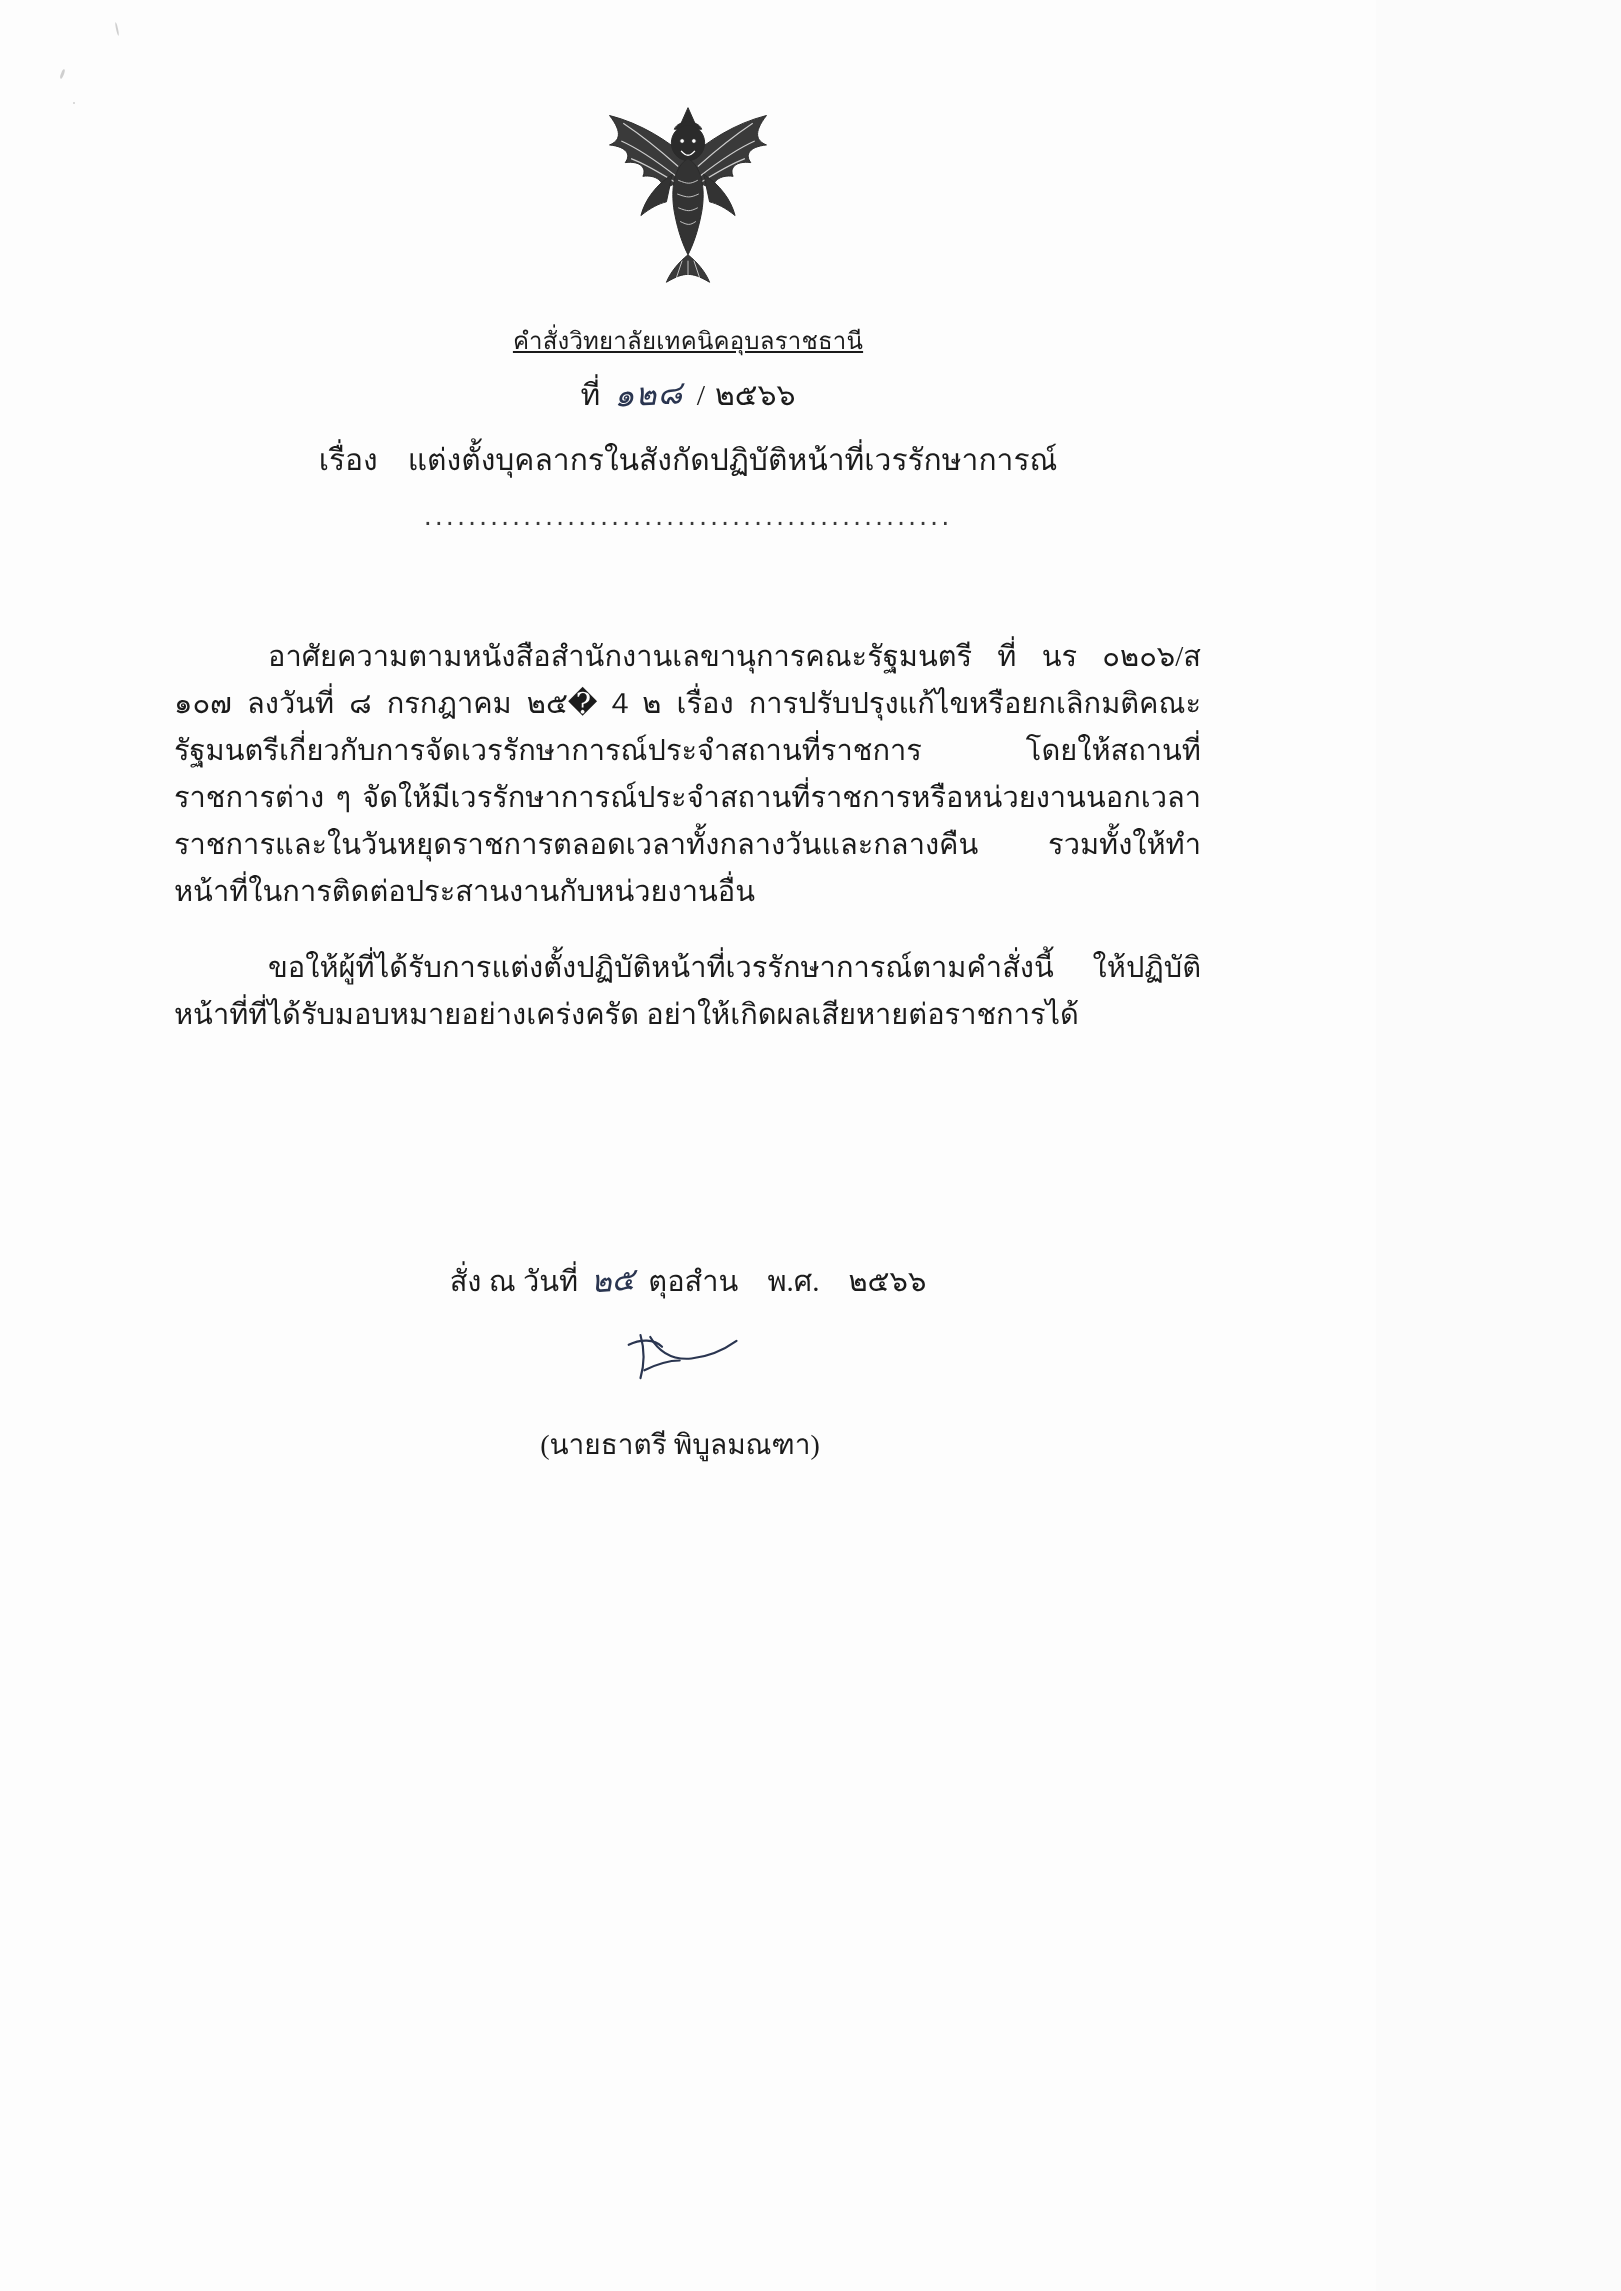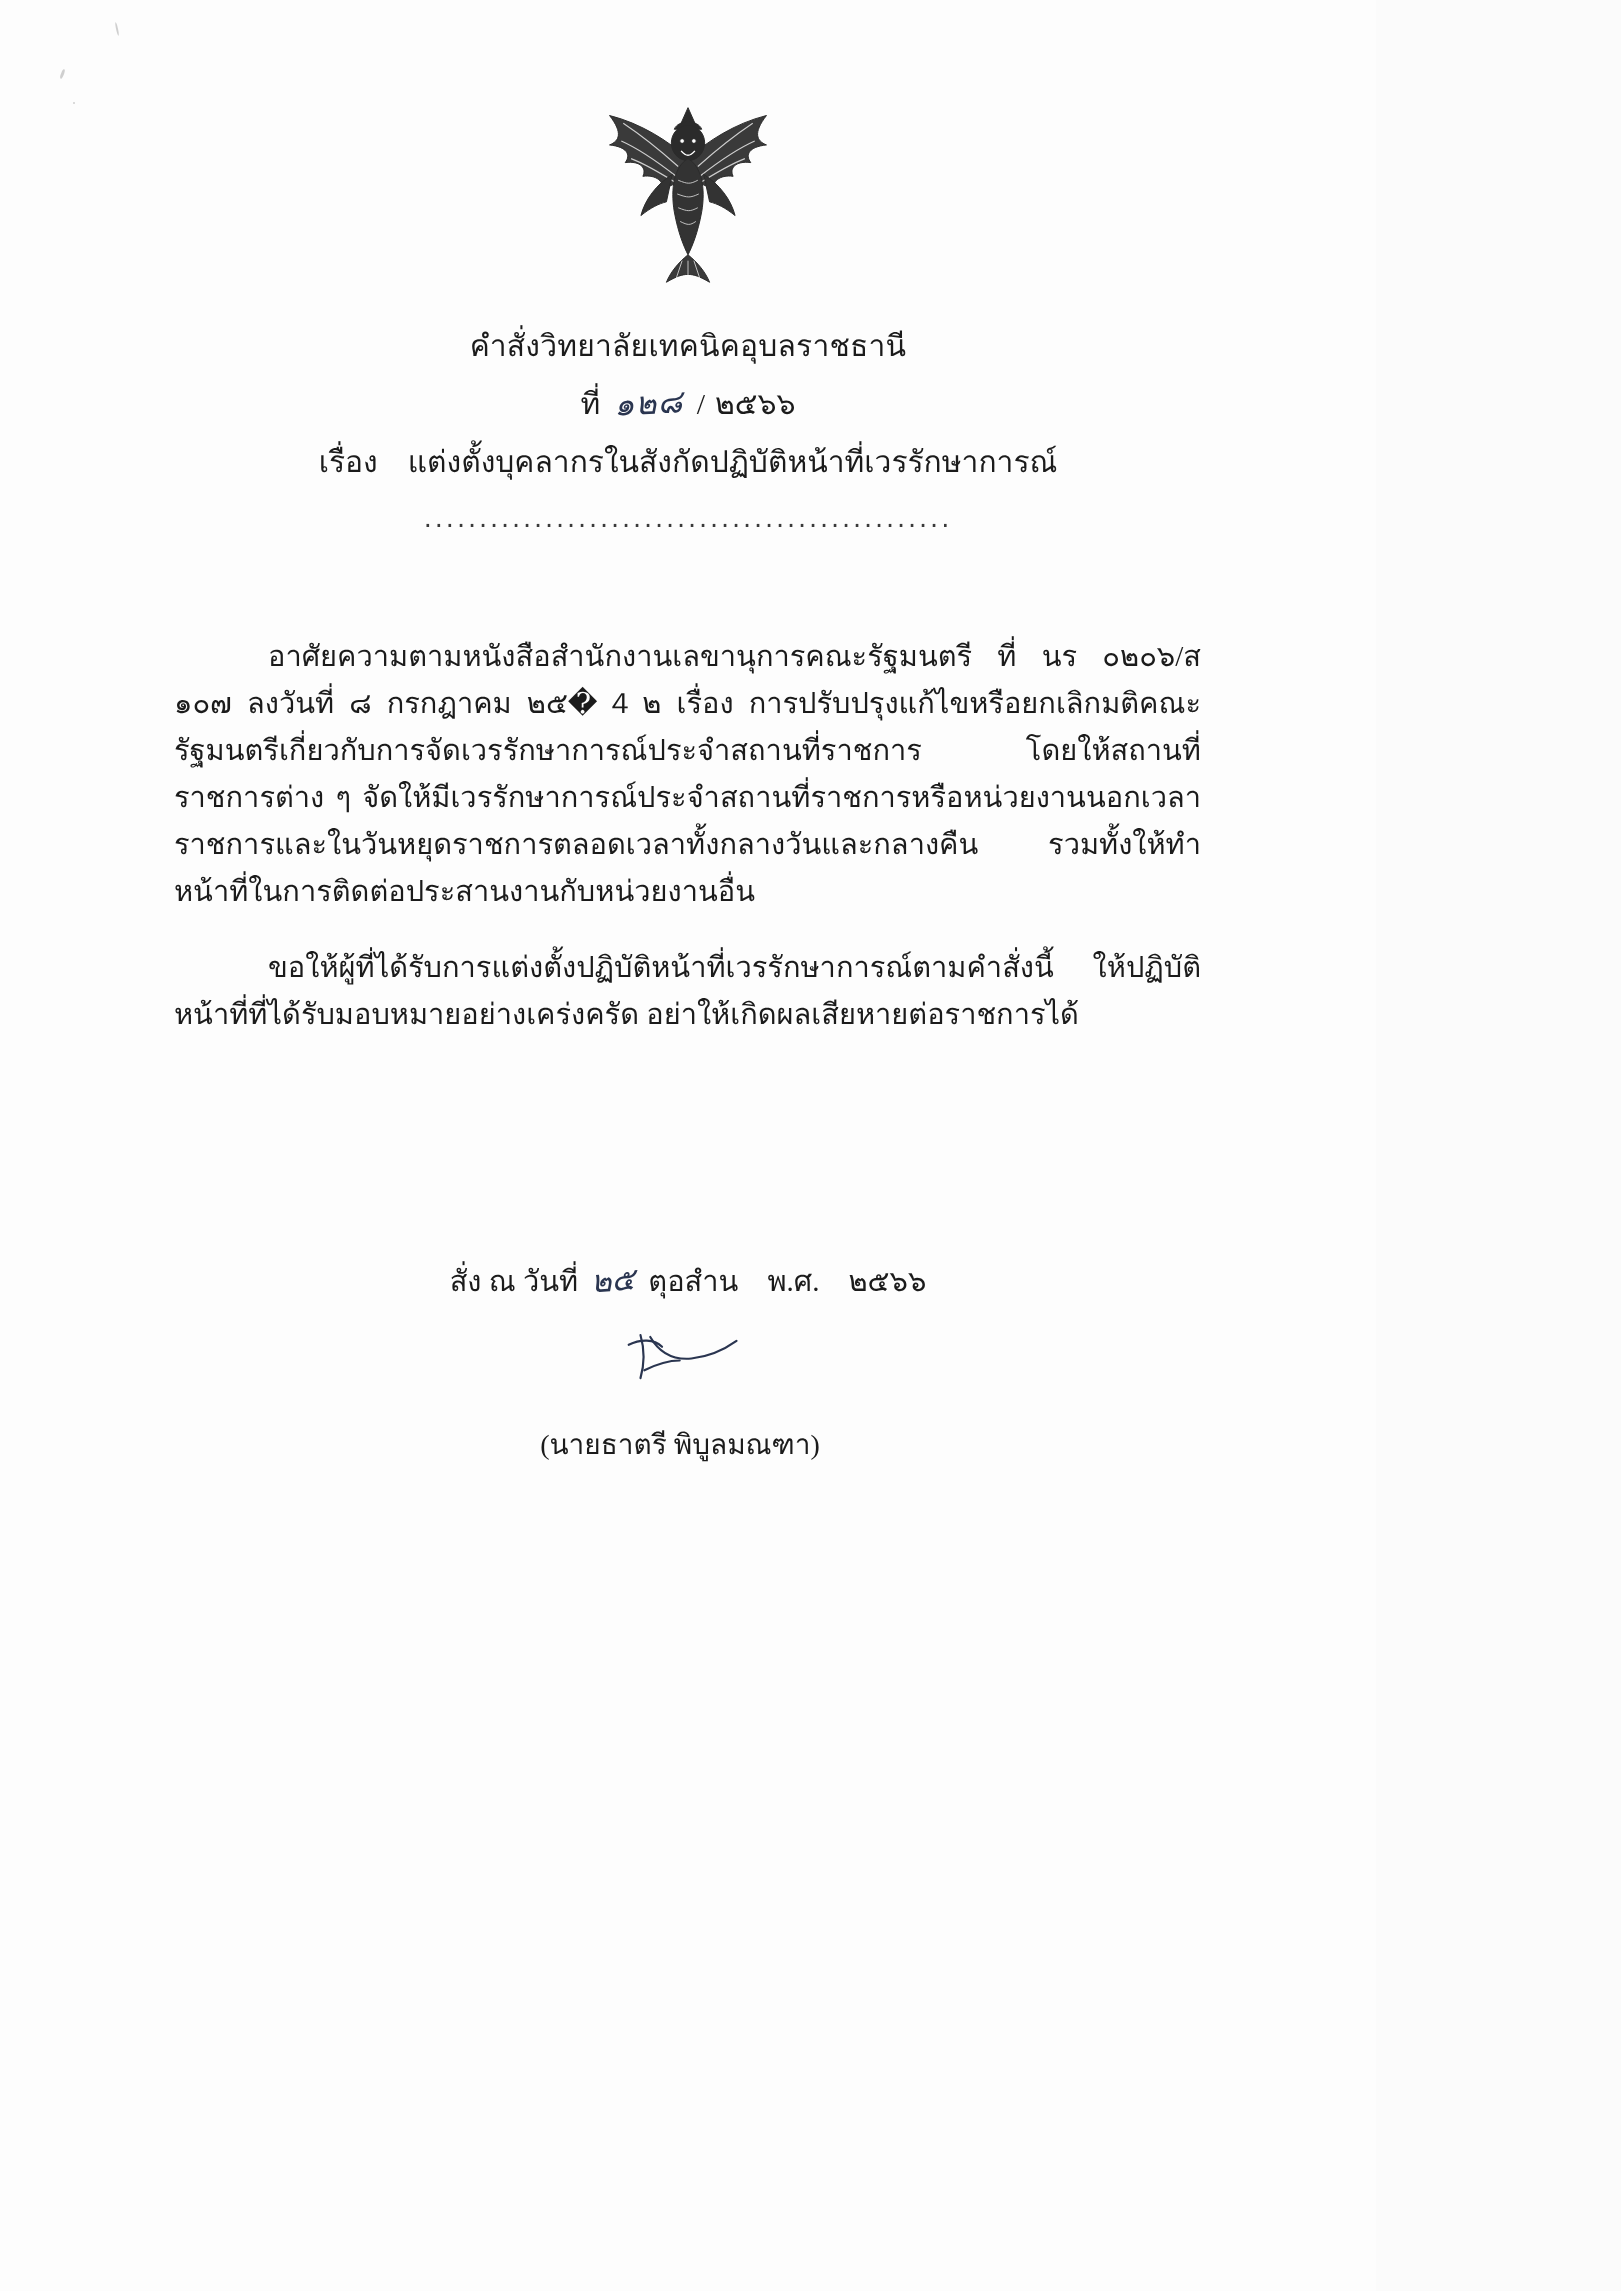--- a/index.html
+++ b/index.html
@@ -74,23 +74,24 @@
   
   .head {
     position: absolute;
     left: 0;
     right: 0;
     top: 323px;
     text-align: center;
   }
   .head-line {
     font-family: "Liberation Serif", "DejaVu Serif", serif;
-    font-size: 30px;
+    font-size: 24px;
     line-height: 1.55;
     letter-spacing: 0.2px;
+    text-decoration: underline;
   }
   .order-no {
     margin-top: 7.8px;
     font-family: "Liberation Serif", "DejaVu Serif", serif;
     font-size: 30px;
     display: flex;
     justify-content: center;
     align-items: baseline;
     gap: 9.8px;
   }
@@ -98,21 +99,21 @@
     font-family: "DejaVu Serif", serif;
     font-style: italic;
     font-size: 32px;
     color: #2a3550;
     letter-spacing: 1px;
     transform: rotate(-3deg);
     display: inline-block;
     padding: 0 3.9px;
   }
   .subject {
-    margin-top: 10px;
+    margin-top: 17px;
     font-family: "Liberation Serif", "DejaVu Serif", serif;
     font-size: 30px;
   }
   .rule-dots {
     margin-top: 17.6px;
     font-size: 25.5px;
     letter-spacing: 2.9px;
     color: #3a3a3a;
   }
 

